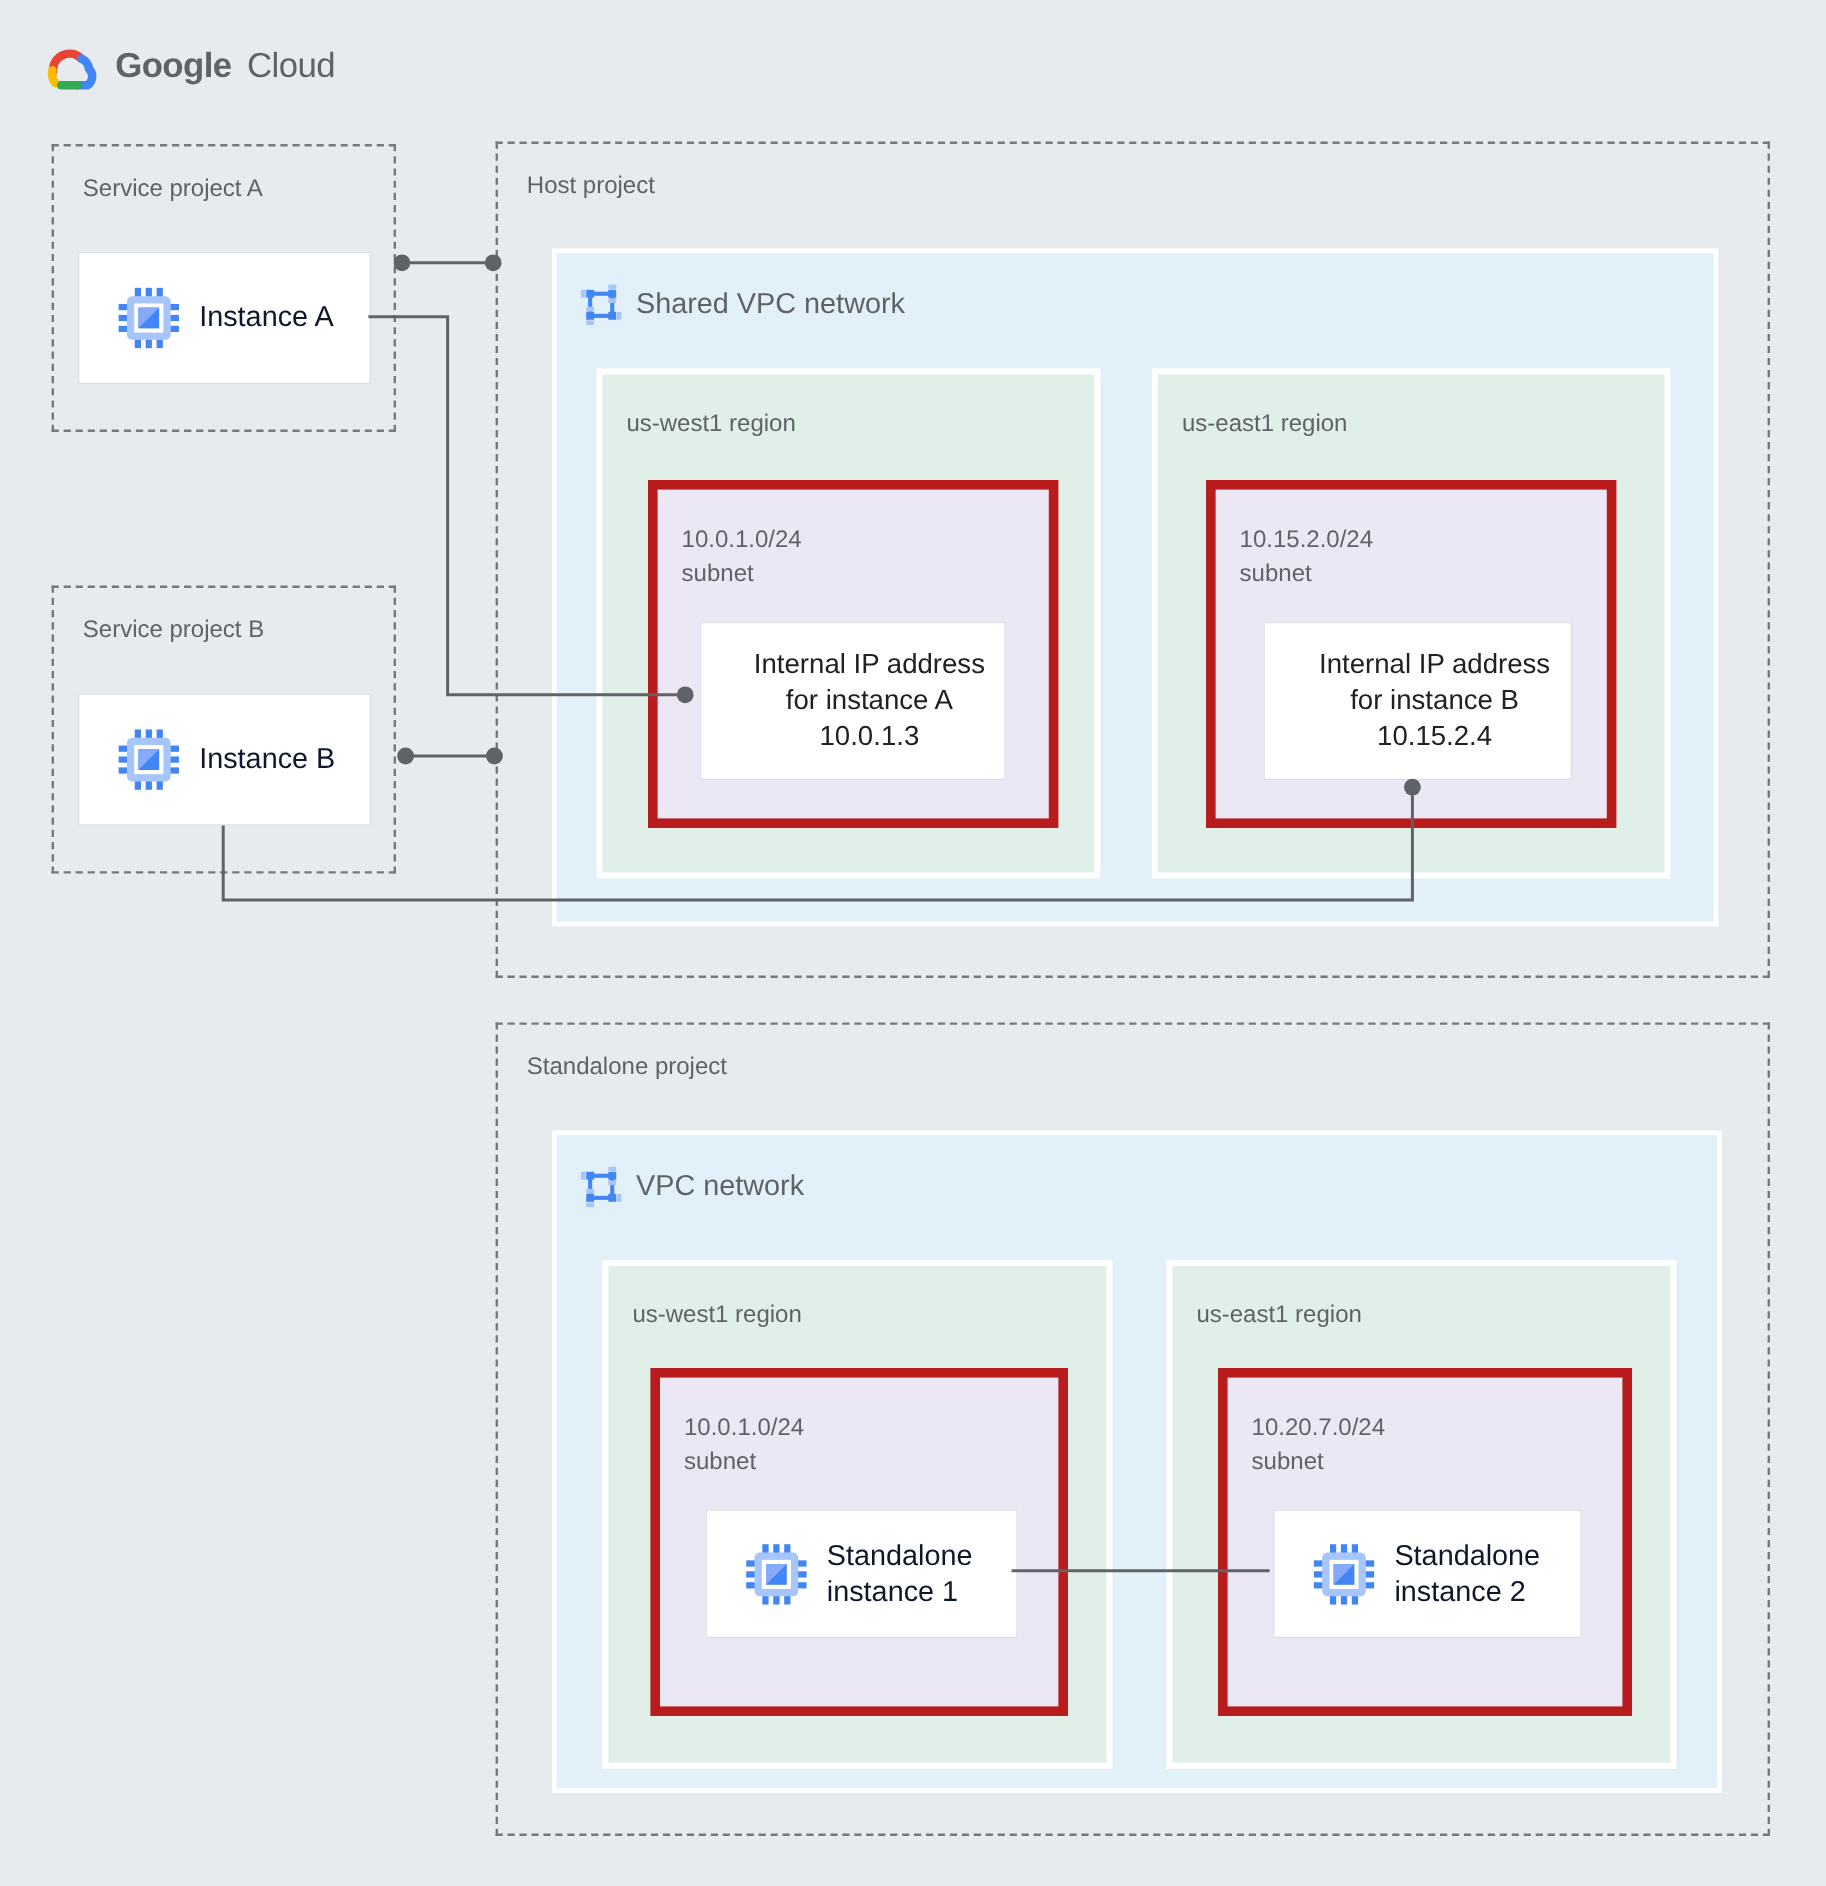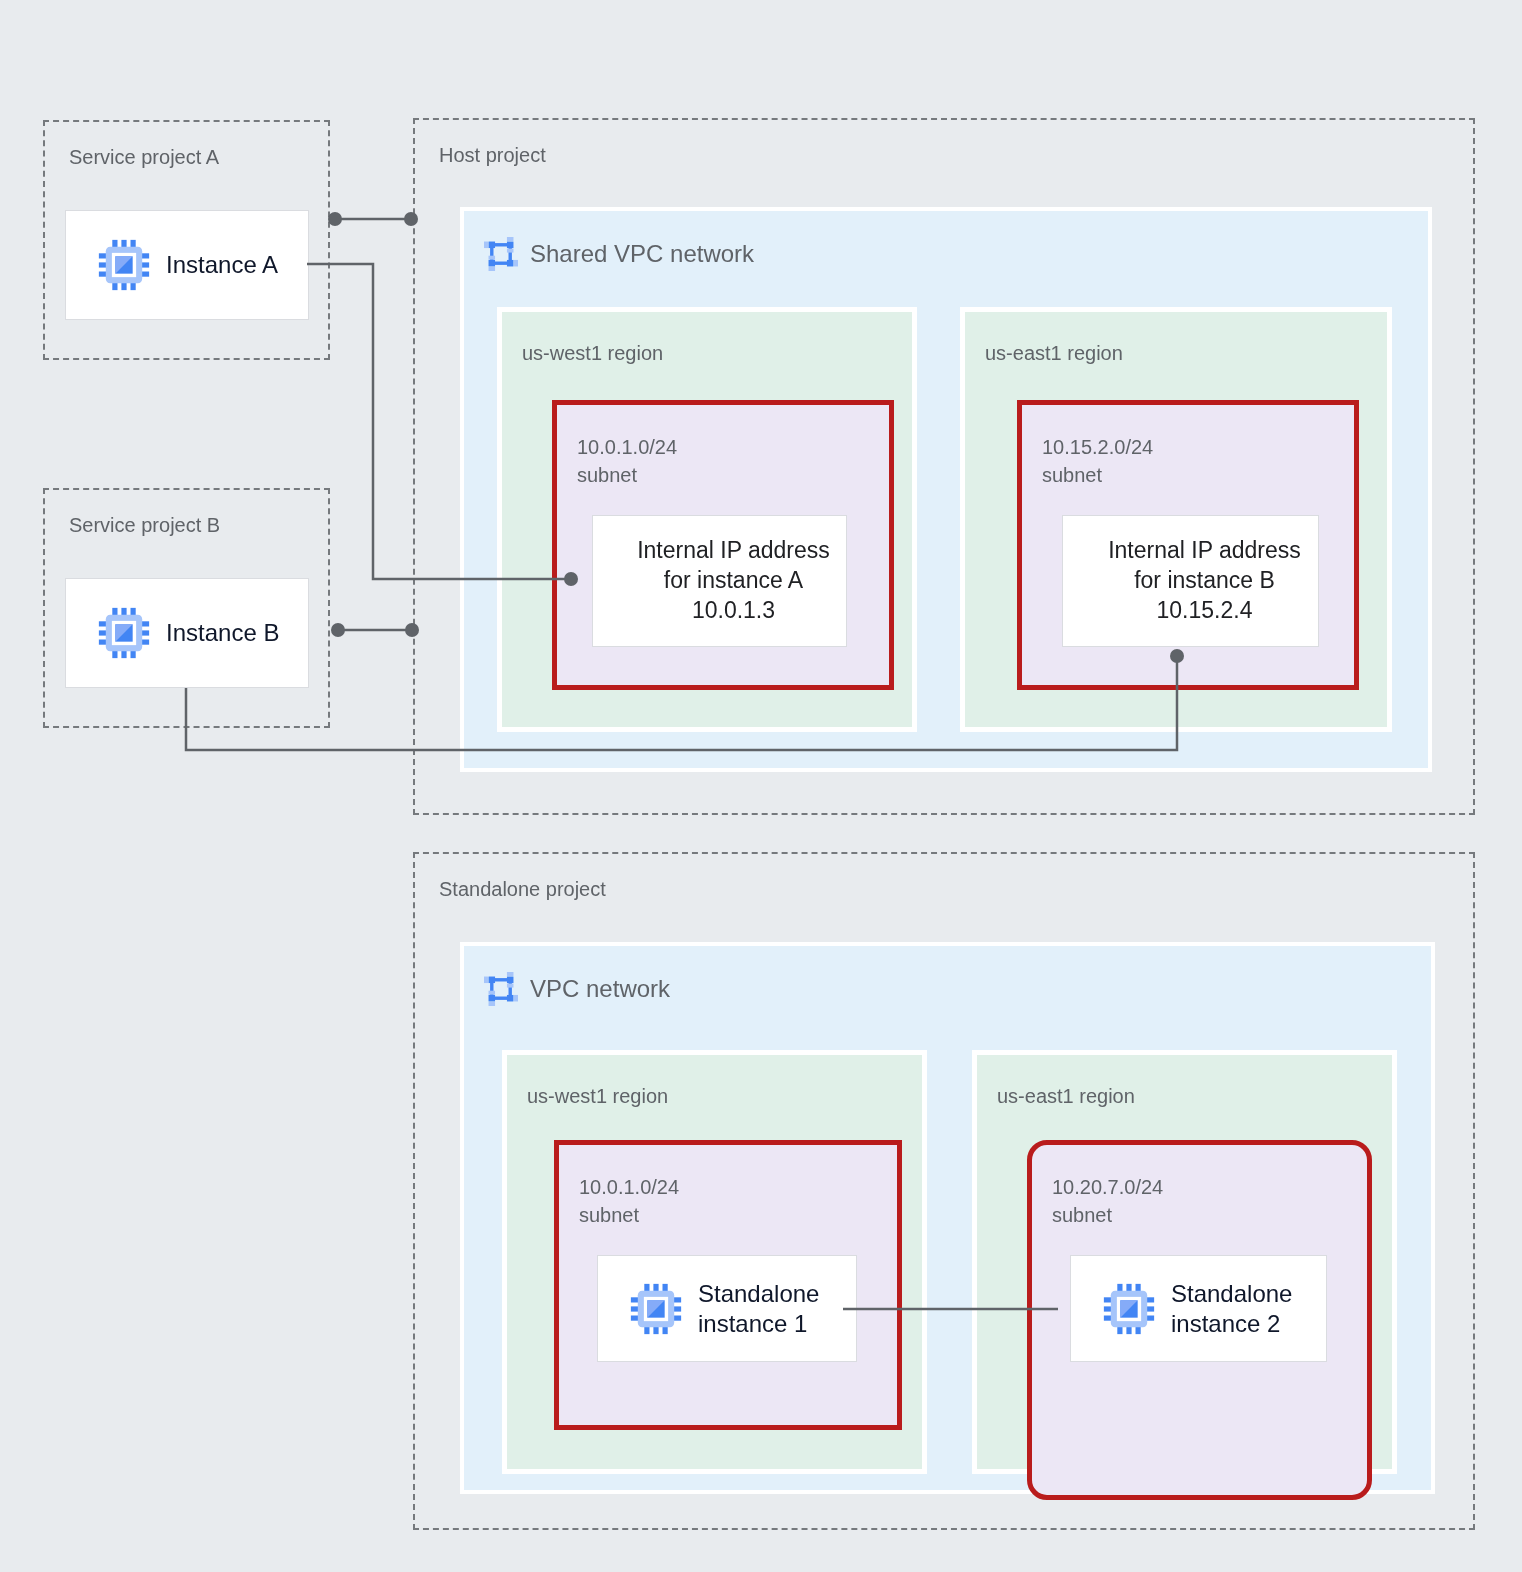--- a/index.html
+++ b/index.html
@@ -7,21 +7,21 @@
     position:relative;width:1522px;height:1572px;background:#E8EBEE;
     font-family:"Liberation Sans",sans-serif;overflow:hidden;
   }
   .abs{position:absolute;box-sizing:border-box;}
   
   .proj{border:2px dashed #75797D;background:transparent;}
   .proj-label{position:absolute;left:24px;top:24px;font-size:20px;color:#5F6368;white-space:nowrap;}
   
   .netbox{background:#E2F0FA;border:4px solid #FFFFFF;}
   .region{background:#E0F0E8;border:5px solid #FFFFFF;}
-  .subnet{background:#ECE7F5;border:5px solid #b91c1c;margin-left:12px;}
+  .subnet{background:#ECE7F5;border:8px solid #b91c1c;}
   .region-label{position:absolute;left:20px;top:30px;font-size:20px;color:#5F6368;white-space:nowrap;}
   .subnet-label{position:absolute;left:20px;top:28px;font-size:20px;color:#5F6368;line-height:1.4;}
   .net-row{position:absolute;left:20px;top:26px;display:flex;align-items:center;gap:12px;}
   .net-label{font-size:24px;color:#5F6368;white-space:nowrap;}
   
   .card{background:#FFFFFF;border:1px solid #DADCE0;display:flex;align-items:center;padding-left:28px;}
   .inst-card{padding-left:32px;gap:16px;}
   .inst-label{font-size:24px;color:#0f172a;line-height:1.22;}
   .ip-card{justify-content:center;}
   .ip-text{width:100%;text-align:center;font-size:23px;color:#202124;line-height:1.3;}
@@ -30,20 +30,30 @@
   .logo-brand{font-size:29px;color:#5F6368;font-weight:700;letter-spacing:-0.5px;}
   .logo-product{font-size:29px;color:#5F6368;font-weight:400;letter-spacing:-0.5px;}
   .overlay{position:absolute;left:0;top:0;width:1522px;height:1572px;pointer-events:none;}
   svg{display:block;}
 </style>
 </head>
 <body>
 
 <div class="page">
 
+  <div class="logo">
+    <svg viewBox="0 0 56 44" width="50" height="39">
+      <path d="M12.5 26.5 A15.5 15.5 0 0 1 39 14.5" fill="none" stroke="#EA4335" stroke-width="8" stroke-linecap="round"></path>
+      <path d="M14.5 37.5 A15.5 15.5 0 0 1 11.8 25.5" fill="none" stroke="#FBBC04" stroke-width="8" stroke-linecap="round"></path>
+      <path d="M38.8 14.3 A13.5 13.5 0 0 1 46.5 24.5 A9.8 9.8 0 0 1 44.8 39.5 L35.5 39.5" fill="none" stroke="#4285F4" stroke-width="8" stroke-linecap="round"></path>
+      <path d="M20 39.5 L35.5 39.5" fill="none" stroke="#34A853" stroke-width="8" stroke-linecap="round"></path>
+    </svg>
+    <span class="logo-brand">Google</span>
+    <span class="logo-product">Cloud</span>
+  </div>
 
   <div class="abs proj" style="left:43px;top:120px;width:287px;height:240px;text-align:center;">
     <div class="proj-label">Service project A</div>
     <div class="abs card inst-card" style="left:20px;top:88px;width:244px;height:110px;">
       <svg viewBox="0 0 24 24" width="52" height="52">
         <g fill="#4285F4">
           <rect x="6.6" y="0.4" width="2.4" height="3.4"></rect>
             <rect x="10.8" y="0.4" width="2.4" height="3.4"></rect>
             <rect x="15" y="0.4" width="2.4" height="3.4"></rect>
           <rect x="6.6" y="20.2" width="2.4" height="3.4"></rect>
@@ -209,21 +219,21 @@
             <span class="inst-label">
               <div>Standalone</div>
               <div>instance 1</div>
             </span>
           </div>
         </div>
       </div>
 
       <div class="abs region" style="left:508px;top:104px;width:425px;height:424px;">
         <div class="region-label">us-east1 region</div>
-        <div class="abs subnet" style="left:38px;top:85px;width:345px;height:360px;border-radius:20px;">
+        <div class="abs subnet" style="left:38px;top:85px;width:345px;height:290px;">
           <div class="subnet-label">
             <div>10.20.7.0/24</div>
             <div>subnet</div>
           </div>
           <div class="abs card inst-card" style="left:38px;top:110px;width:257px;height:107px;">
             <svg viewBox="0 0 24 24" width="52" height="52">
               <g fill="#4285F4">
                 <rect x="6.6" y="0.4" width="2.4" height="3.4"></rect>
                   <rect x="10.8" y="0.4" width="2.4" height="3.4"></rect>
                   <rect x="15" y="0.4" width="2.4" height="3.4"></rect>

